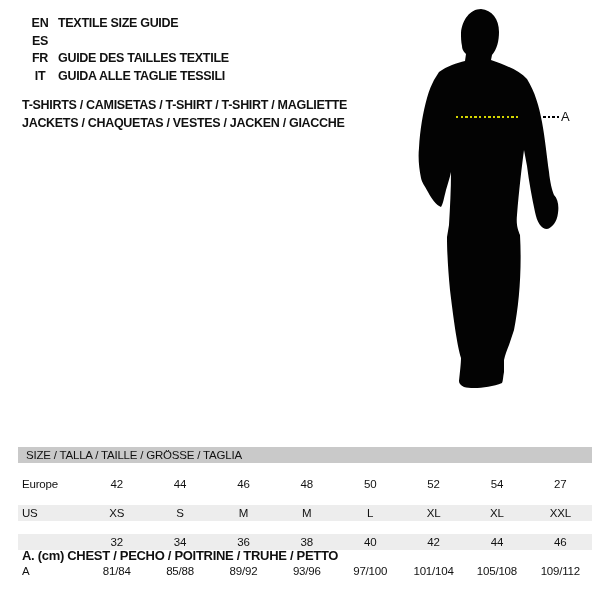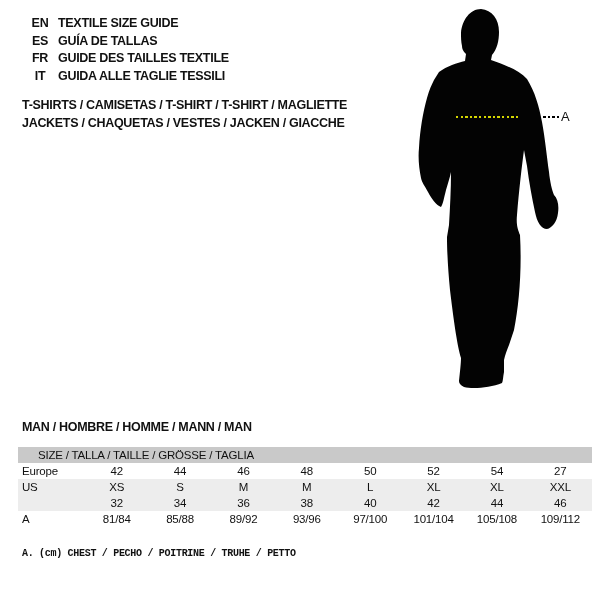--- a/index.html
+++ b/index.html
@@ -23,42 +23,41 @@
     background:repeating-linear-gradient(90deg,var(--dash_yellow,#d4d600) 0 2.5px,transparent 2.5px 4.6px);}
   .dash-black{left:543px;width:17px;
     background:repeating-linear-gradient(90deg,#000 0 2.5px,transparent 2.5px 4.6px);}
   .marker-a{position:absolute;left:561px;top:110px;font-size:13px;line-height:14px;font-weight:normal;}
 
   
   .section-title{position:absolute;left:22px;top:420px;font-size:12.5px;font-weight:bold;letter-spacing:-0.3px;}
 
   
   .size-table{position:absolute;left:18px;top:447px;width:574px;font-size:11.5px;letter-spacing:-0.2px;}
-  .t-header{height:16px;line-height:16px;background:var(--header_bg,#c9c9c9);padding-left:20px;}
-  .t-row{display:flex;height:16px;line-height:16px;}
+  .t-header{height:16px;line-height:16px;background:var(--header_bg,#c9c9c9);padding-left:8px;}
+  .t-row{display:flex;height:16px;line-height:16px;margin-top:13px;}
   .t-row.shaded{background:var(--stripe_bg,#ededed);}
   .t-label{width:67px;padding-left:4px;box-sizing:border-box;}
   .t-val{flex:1;text-align:center;}
 
   
-  .footnote{position:absolute;left:22px;top:548px;font-size:10px;font-weight:bold;letter-spacing:-0.3px;font-family:Liberation Mono, monospace;}
+  .footnote{position:absolute;left:22px;top:548px;font-size:13px;font-weight:bold;letter-spacing:-0.3px;}
 </style>
 </head>
 <body>
 
 <div id="page">
 
   <div class="lang-block">
     <div class="lang-row">
       <span class="lang-code">EN</span>
       <span class="lang-label">TEXTILE SIZE GUIDE</span>
     </div>
     <div class="lang-row">
       <span class="lang-code">ES</span>
-      <span class="lang-label">GUÍA DE TALLAS</span>
     </div>
     <div class="lang-row">
       <span class="lang-code">FR</span>
       <span class="lang-label">GUIDE DES TAILLES TEXTILE</span>
     </div>
     <div class="lang-row">
       <span class="lang-code">IT</span>
       <span class="lang-label">GUIDA ALLE TAGLIE TESSILI</span>
     </div>
   </div>
@@ -109,21 +108,20 @@
       L466,54
       C463,51 462,49 462,46
       C461,42 461,37 461,33
       C462,20 470,9 481,9 Z"></path>
   </svg>
 
   <div class="dash dash-yellow"></div>
   <div class="dash dash-black"></div>
   <div class="marker-a">A</div>
 
-  <div class="section-title">MAN / HOMBRE / HOMME / MANN / MAN</div>
 
   <div class="size-table">
     <div class="t-header">SIZE / TALLA / TAILLE / GRÖSSE / TAGLIA</div>
     <div>
         <div class="t-row">
           <div class="t-label">Europe</div>
           <div class="t-val">42</div>
           <div class="t-val">44</div>
           <div class="t-val">46</div>
           <div class="t-val">48</div>

